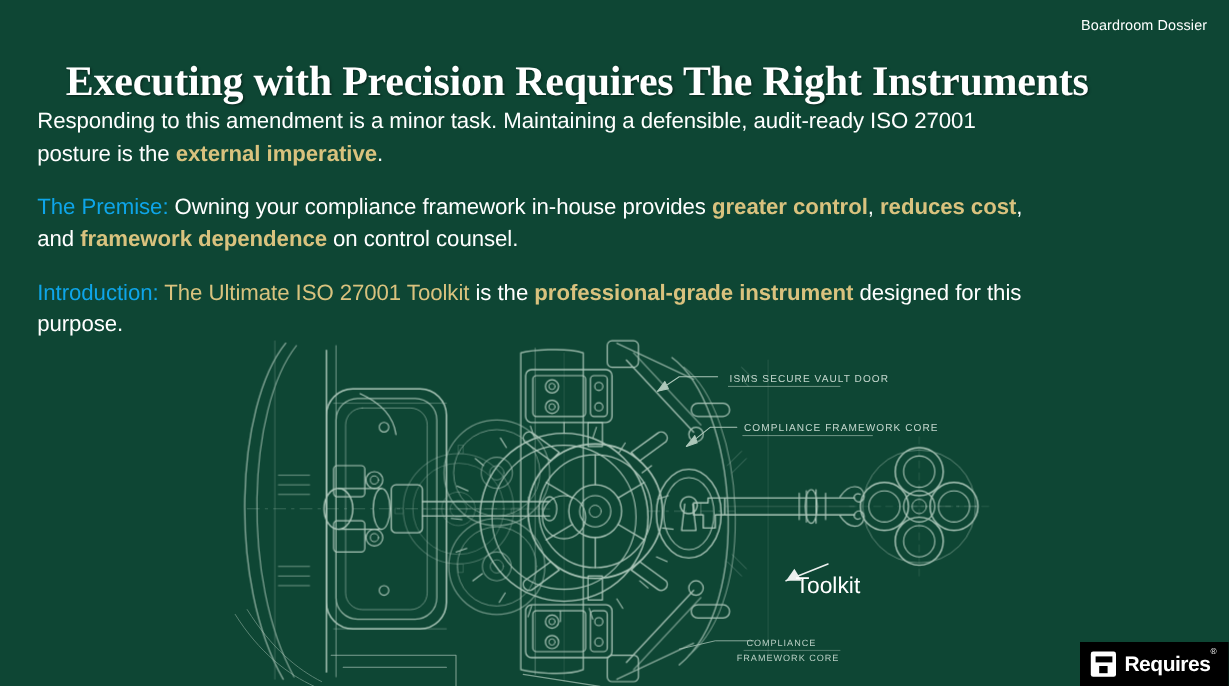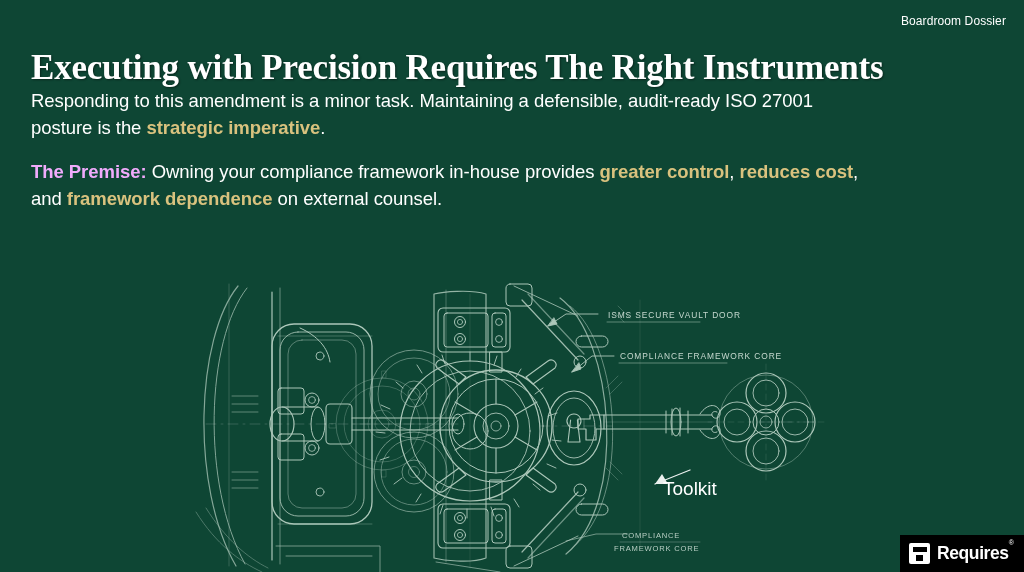--- a/index.html
+++ b/index.html
@@ -27,34 +27,35 @@
   
   .headline{
     position:absolute;left:31px;top:26px;
     width:900px;
     color:#FFFFFF;
     font-family:"Liberation Serif", serif;
     font-size:35px;font-weight:700;
     letter-spacing:-.2px;
     line-height:1.1;
     text-shadow:1px 1px 2px rgba(0,0,0,.45);
+    text-align:center;
   }
 
   
   .body-copy{
     position:absolute;left:31px;top:88px;width:836px;
     color:#FFFFFF;
     font-size:18.5px;line-height:1.44;
     letter-spacing:-.05px;
   }
   .para{margin:0 0 18px 0;}
   .para:last-child{margin-bottom:0;}
   .gold{color:#D9C27E;}
   .gold-b{color:#D9C27E;font-weight:700;}
-  .wt-b{font-weight:700;color:#f0abfc;}
+  .wt-b{font-weight:400;color:#0ea5e9;}
 
   
   .artwork{
     position:absolute;left:0;top:276px;
     width:1024px;height:296px;
     pointer-events:none;
     text-align:right;
   }
   .artwork svg{display:block;width:1024px;height:296px;}
 
@@ -101,24 +102,25 @@
 <body>
 
 <div class="slide">
 
   <div class="kicker">Boardroom Dossier</div>
 
   <h1 class="headline">Executing with Precision Requires The Right Instruments</h1>
 
   <div class="body-copy">
 
-    <p class="para"><span>Responding to this amendment is a minor task. Maintaining a defensible, audit-ready ISO 27001 posture is the </span><span class="gold-b">strategic imperative</span><span>.</span></p>
-
-    <p class="para"><span class="wt-b">The Premise:</span><span> Owning your compliance framework in-house provides </span><span class="gold-b">greater control</span><span>, </span><span class="gold-b">reduces cost</span><span>, and </span><span class="gold-b">framework dependence</span><span> on external counsel.</span></p>
-
+    <p class="para"><span>Responding to this amendment is a minor task. Maintaining a defensible, audit-ready ISO 27001 posture is the </span><span class="gold-b">external imperative</span><span>.</span></p>
+
+    <p class="para"><span class="wt-b">The Premise:</span><span> Owning your compliance framework in-house provides </span><span class="gold-b">greater control</span><span>, </span><span class="gold-b">reduces cost</span><span>, and </span><span class="gold-b">framework dependence</span><span> on control counsel.</span></p>
+
+    <p class="para"><span class="wt-b">Introduction:</span><span> </span><span class="gold">The Ultimate ISO 27001 Toolkit</span><span> is the </span><span class="gold-b">professional-grade instrument</span><span> designed for this purpose.</span></p>
 
   </div>
 
   <div class="artwork">
     <svg viewBox="0 0 1024 296" xmlns="http://www.w3.org/2000/svg">
       <defs>
         <g id="hingeBlock">
           <rect x="0" y="0" width="72" height="44" rx="5" fill="none" stroke="#BBD3C6" stroke-width="1.1"></rect>
           <rect x="6" y="5" width="44" height="34" rx="3" fill="none" stroke="#BBD3C6" stroke-width="1"></rect>
           <rect x="54" y="5" width="14" height="34" rx="3" fill="none" stroke="#BBD3C6" stroke-width="1"></rect>

